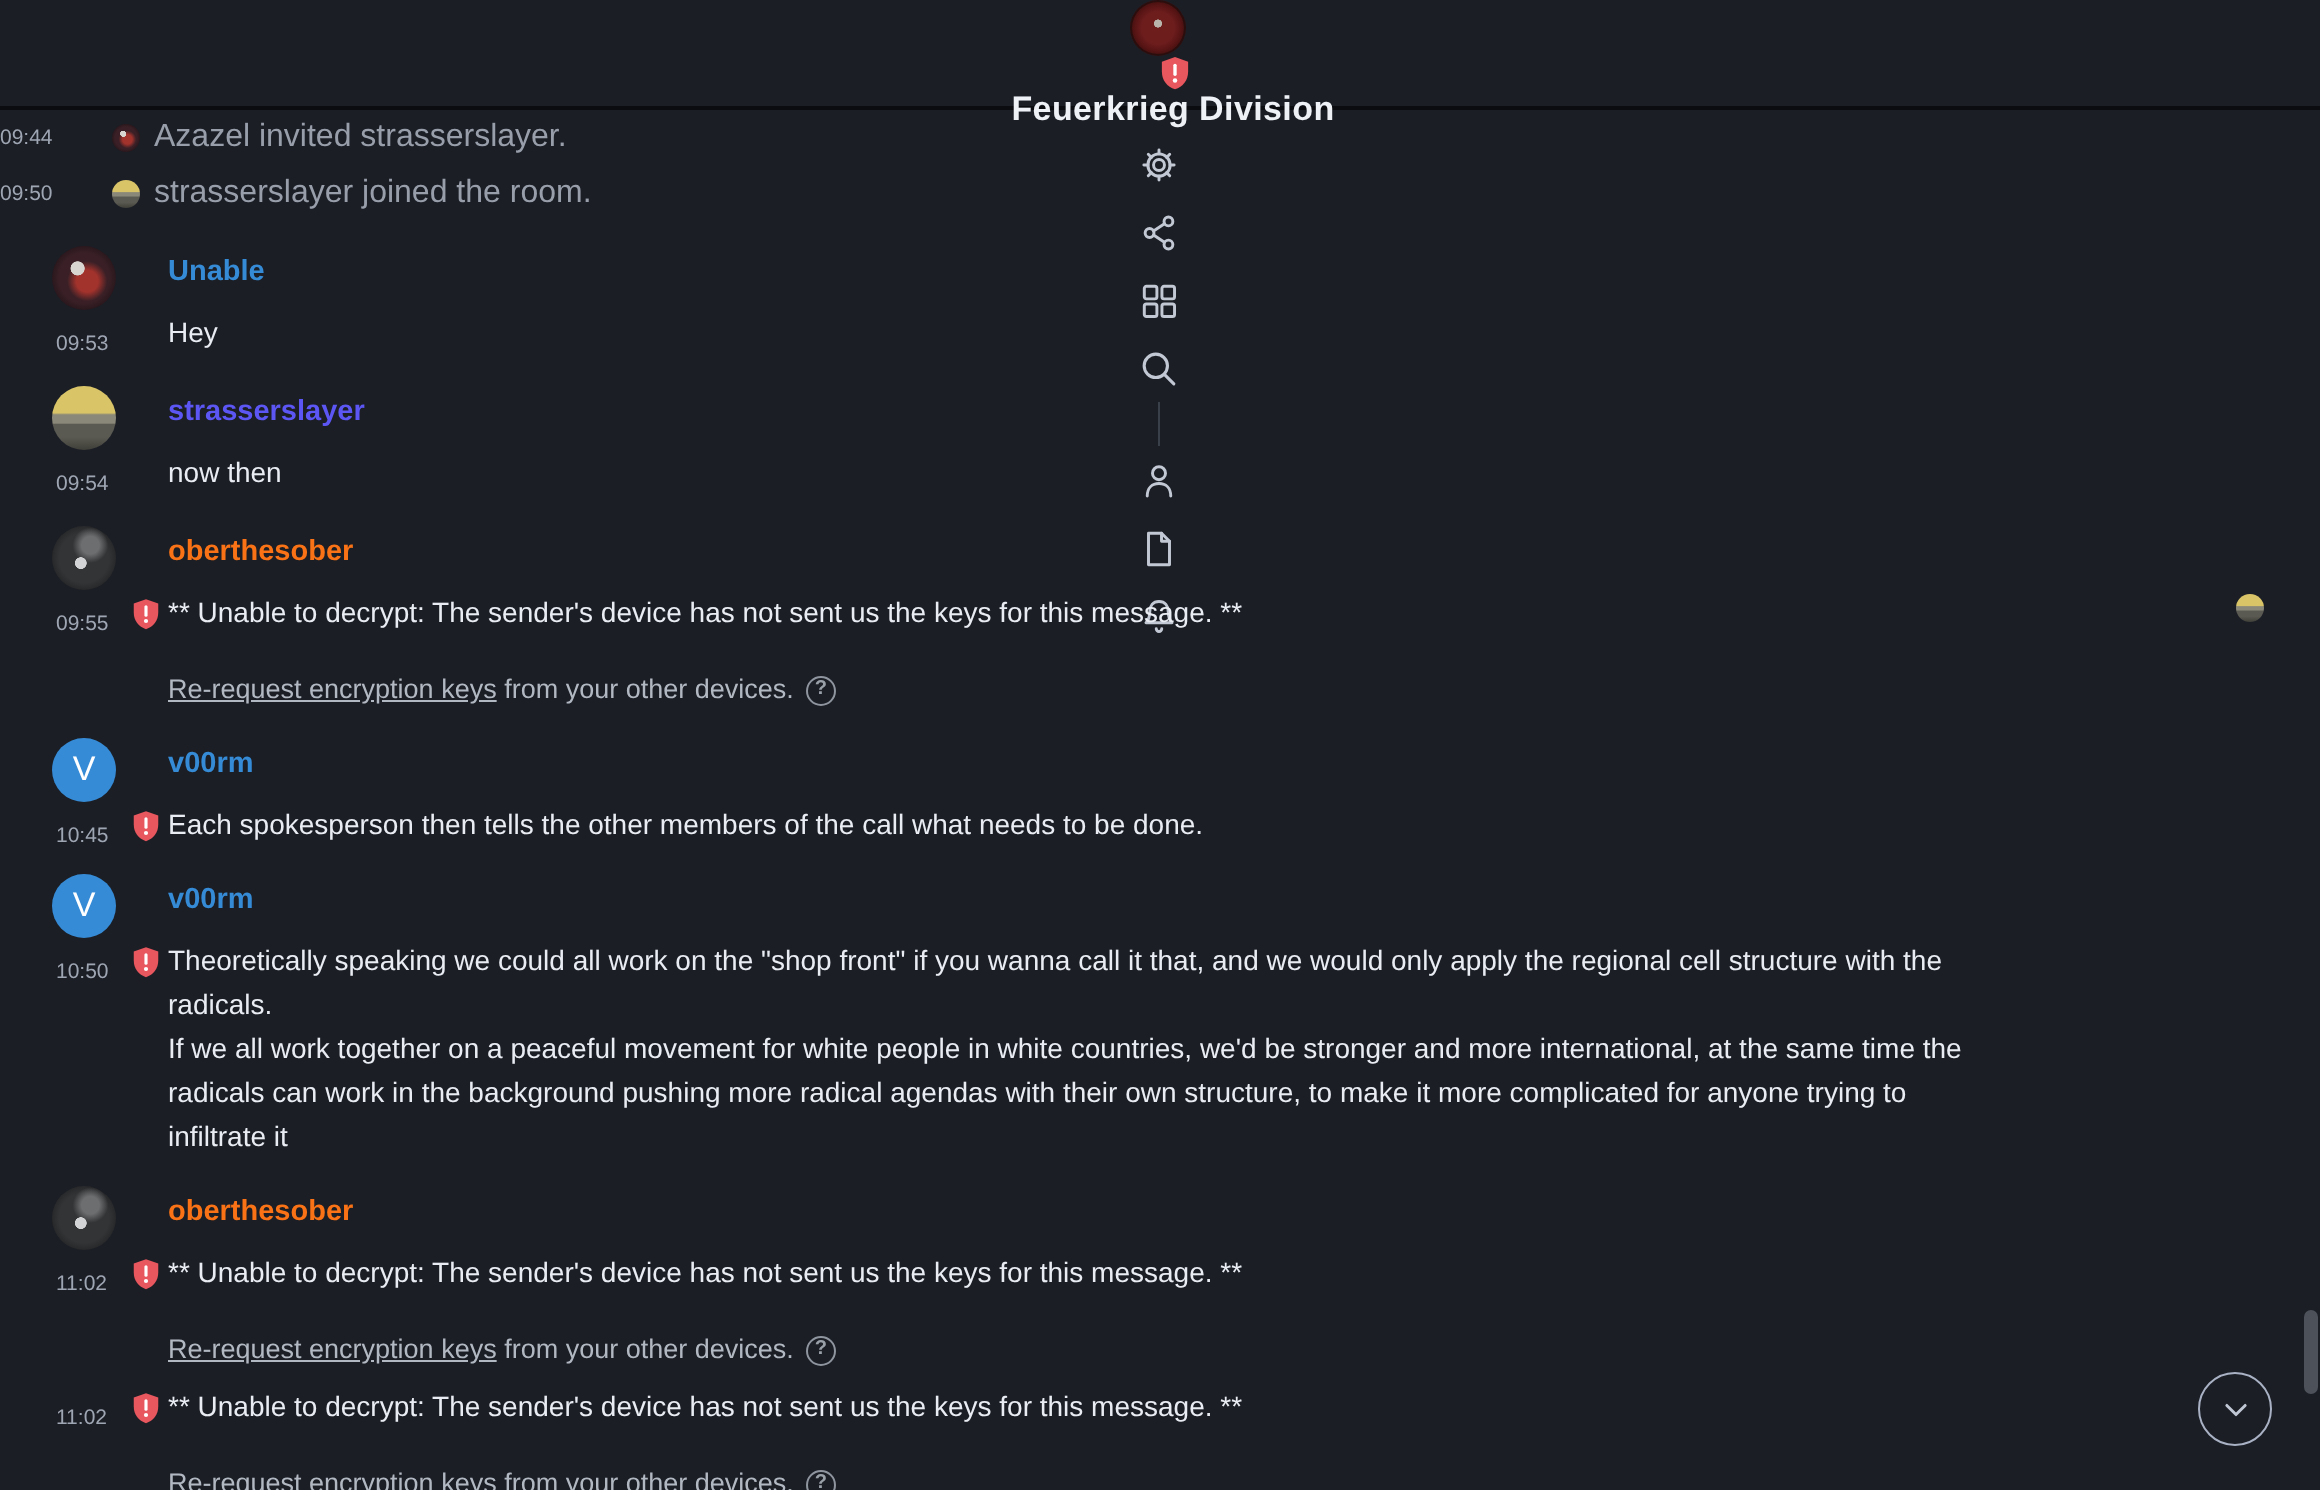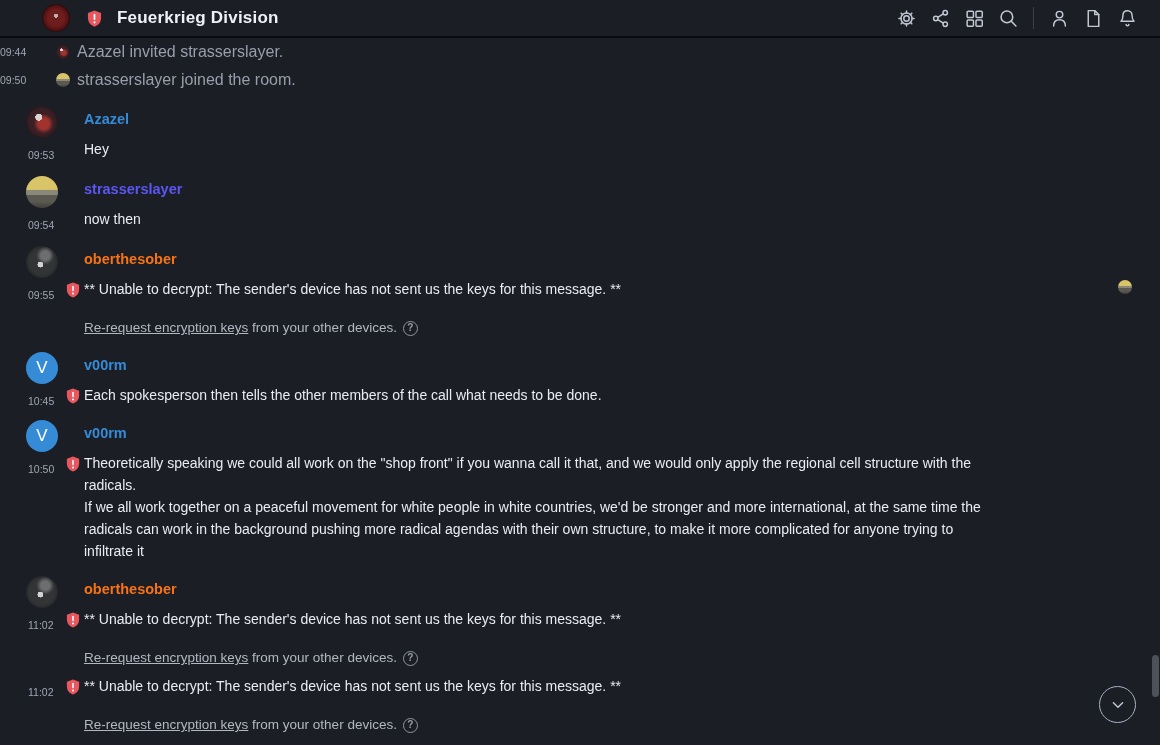--- a/index.html
+++ b/index.html
@@ -6,24 +6,25 @@
   html,body { width:1160px; height:745px; }
   body {
     background:#1b1e25;
     font-family:"Liberation Sans", sans-serif;
     color:#e9edf3;
     overflow:hidden;
     position:relative;
   }
   
   .header {
-    height:38px; display:flex; align-items:center;
-    padding:0 16px 0 42px;
+    height:55px; display:flex; align-items:center;
+    padding:0 16px 0 14px;
     border-bottom:2px solid #0a0c10;
     background:#1b1e25;
+    flex-direction:column;
   }
   .room-avatar {
     width:28px; height:28px; border-radius:50%; flex:0 0 auto;
     background:
       radial-gradient(circle at 50% 42%, #b9b4ac 0 9%, rgba(0,0,0,0) 10%),
       radial-gradient(circle at 50% 50%, #6e1d1d 0 40%, #581414 58%, #330c0c 78%, #1d0707 100%);
     box-shadow: inset 0 0 0 1px #2a0e0e;
   }
   .shield-badge { margin-left:17px; flex:0 0 auto; display:flex; }
   .room-title { margin-left:15px; font-size:17px; font-weight:600; color:#eef1f6; letter-spacing:.2px; }
@@ -166,21 +167,21 @@
   </div>
   <div class="sysrow">
     <span class="ts">09:50</span>
     <span class="sys-gap"></span>
     <span class="mini-avatar av-strasser"></span>
     <span class="sys-text">strasserslayer joined the room.</span>
   </div>
 
   <div class="group mt12">
     <div class="g-avatar av-azazel"></div>
-    <div><span class="g-name name-blue">Azazel</span></div>
+    <div><span class="g-name name-blue">Unable</span></div>
     <div class="msgline">
       <span class="msg-ts">09:53</span>
       <span>Hey</span>
     </div>
   </div>
 
   <div class="group mt16">
     <div class="g-avatar av-strasser"></div>
     <div><span class="g-name name-purple">strasserslayer</span></div>
     <div class="msgline">

